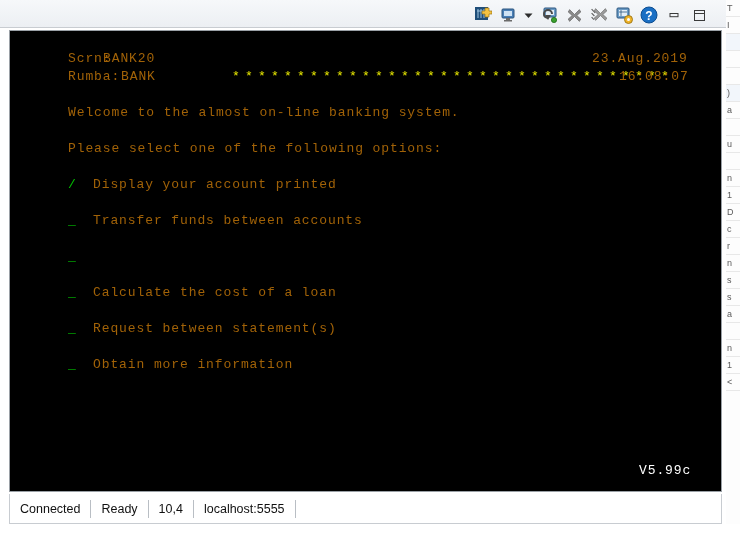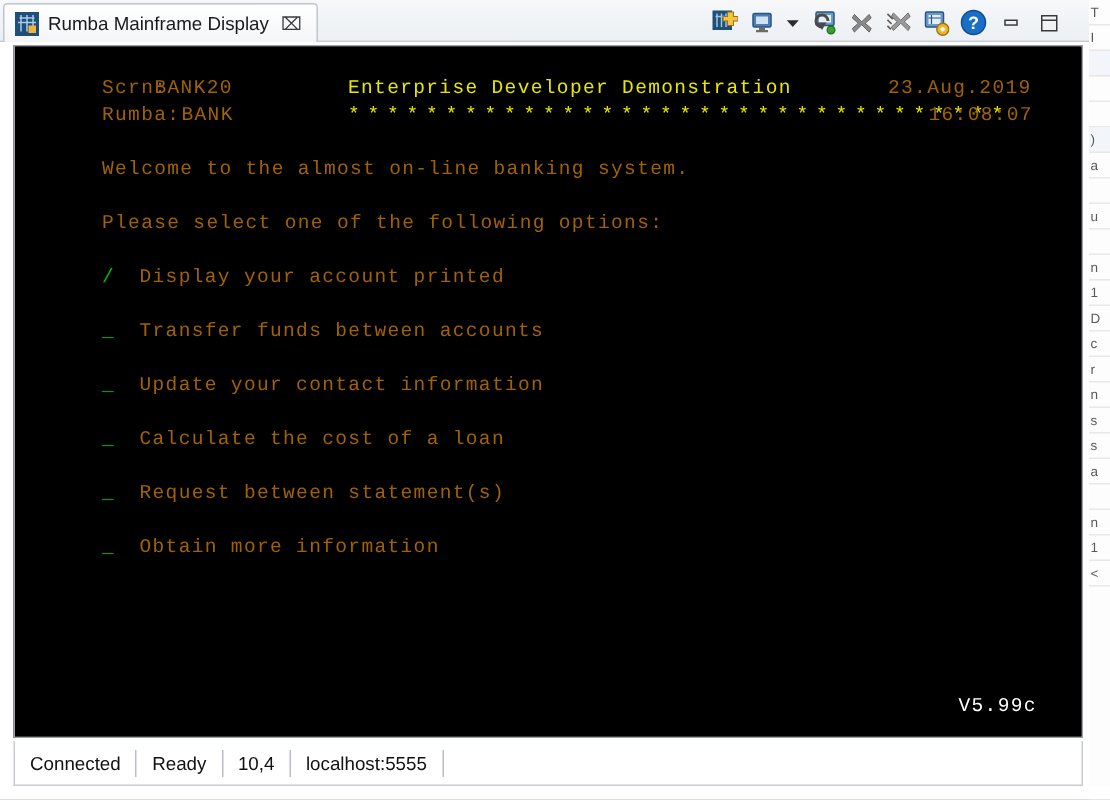--- a/index.html
+++ b/index.html
@@ -189,37 +189,20 @@
     <div class="row">s</div>
     <div class="row">a</div>
     <div class="row"></div>
     <div class="row">n</div>
     <div class="row">1</div>
     <div class="row">&lt;</div>
   </div>
 
   <div class="tabbar">
 
-    <div class="tab">
-      <span class="tab-icon">
-        <svg width="16" height="16" viewBox="0 0 16 16">
-          <rect x="0" y="0" width="16" height="16" fill="#1f4e79"></rect>
-          <g stroke="#a8cbe8" stroke-width="1" fill="none">
-            <line x1="3" y1="4" x2="13" y2="4"></line>
-            <line x1="4" y1="2" x2="4" y2="13"></line>
-            <line x1="8" y1="2" x2="8" y2="13"></line>
-            <line x1="12" y1="2" x2="12" y2="13"></line>
-            <line x1="2" y1="7" x2="14" y2="7"></line>
-          </g>
-          <rect x="9" y="9" width="5" height="5" fill="#f2b33d"></rect>
-        </svg>
-      </span>
-      <span class="tab-label">Rumba Mainframe Display</span>
-      <span class="tab-close">⌧</span>
-    </div>
 
     <div class="toolbar">
 
       <div class="tb-btn">
         <svg width="18" height="18" viewBox="0 0 18 18">
           <rect x="1" y="1" width="13" height="13" fill="#1f4e79"></rect>
           <g stroke="#9fc4e0" stroke-width="1" fill="none">
             <line x1="3" y1="5" x2="12" y2="5"></line>
             <line x1="4" y1="3" x2="4" y2="12"></line>
             <line x1="7" y1="3" x2="7" y2="12"></line>
@@ -306,21 +289,20 @@
 
     </div>
   </div>
 
   <div class="term-frame">
     <div class="term-screen">
 
       
       <div class="trow c-blue" style="left:58px; top:20px;">Scrn:</div>
       <div class="trow c-blue" style="left:93px; top:20px;">BANK20</div>
-      <div class="trow c-yellow" style="left:222px; top:20px;">Enterprise Developer Demonstration</div>
       <div class="trow c-blue" style="left:582px; top:20px;">23.Aug.2019</div>
 
       
       <div class="trow c-blue" style="left:58px; top:38px;">Rumba:</div>
       <div class="trow c-blue" style="left:111px; top:38px;">BANK</div>
       <div class="trow c-yellow" style="left:222px; top:38px; letter-spacing:5.2px;">**********************************</div>
       <div class="trow c-blue" style="left:609px; top:38px;">16:08:07</div>
 
       
       <div class="trow c-blue" style="left:58px; top:110px;">Please select one of the following options:</div>
@@ -329,21 +311,20 @@
       
       <div class="trow c-green" style="left:58px; top:146px;">/</div>
       <div class="trow c-blue" style="left:83px; top:146px;">Display your account printed</div>
 
       
       <div class="trow c-green" style="left:58px; top:182px;">_</div>
       <div class="trow c-blue" style="left:83px; top:182px;">Transfer funds between accounts</div>
 
       
       <div class="trow c-green" style="left:58px; top:218px;">_</div>
-      <div class="trow c-blue" style="left:83px; top:218px;">Update your contact information</div>
 
       
       <div class="trow c-green" style="left:58px; top:254px;">_</div>
       <div class="trow c-blue" style="left:83px; top:254px;">Calculate the cost of a loan</div>
 
       
       <div class="trow c-green" style="left:58px; top:290px;">_</div>
       <div class="trow c-blue" style="left:83px; top:290px;">Request between statement(s)</div>
 
       

